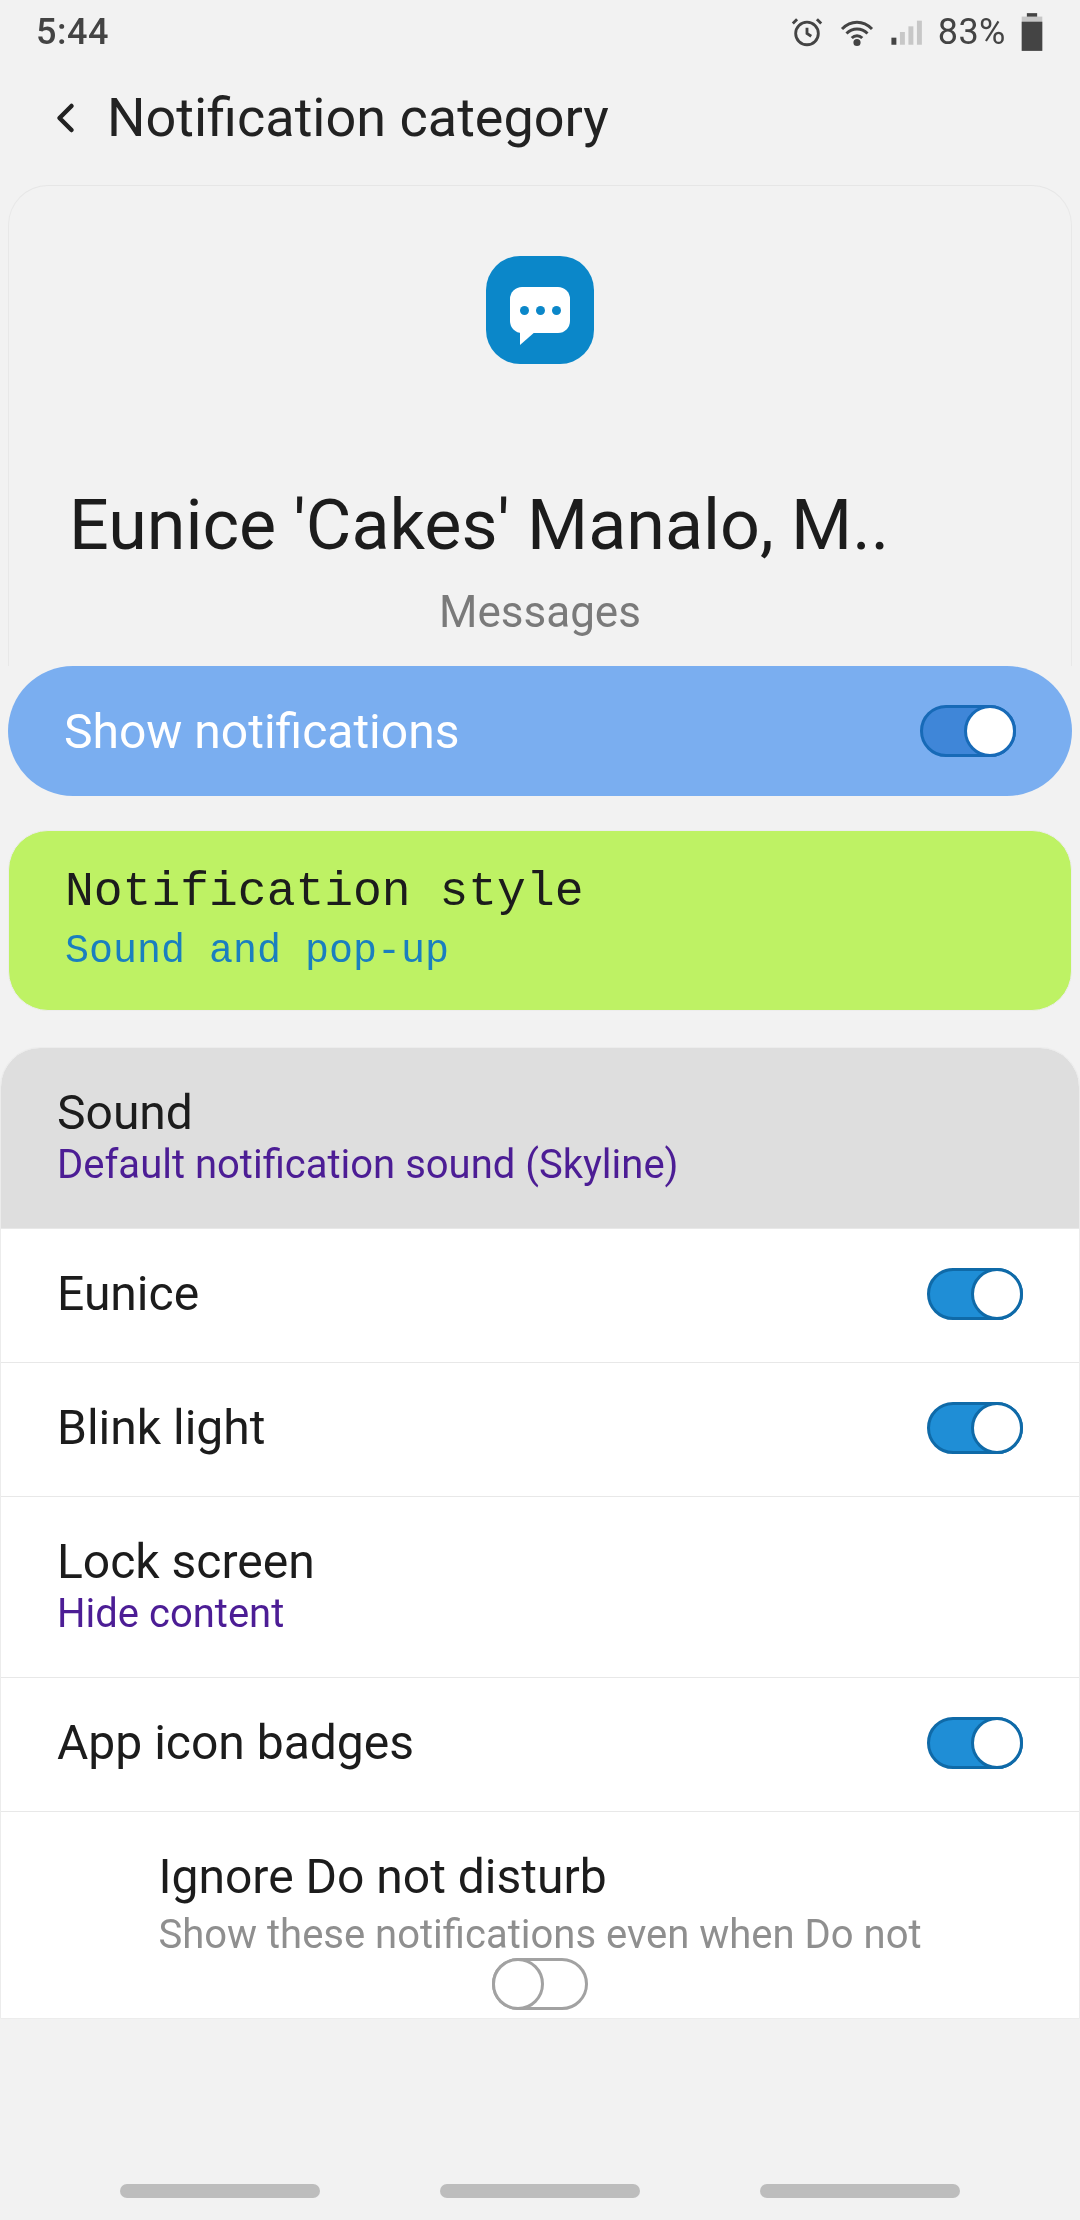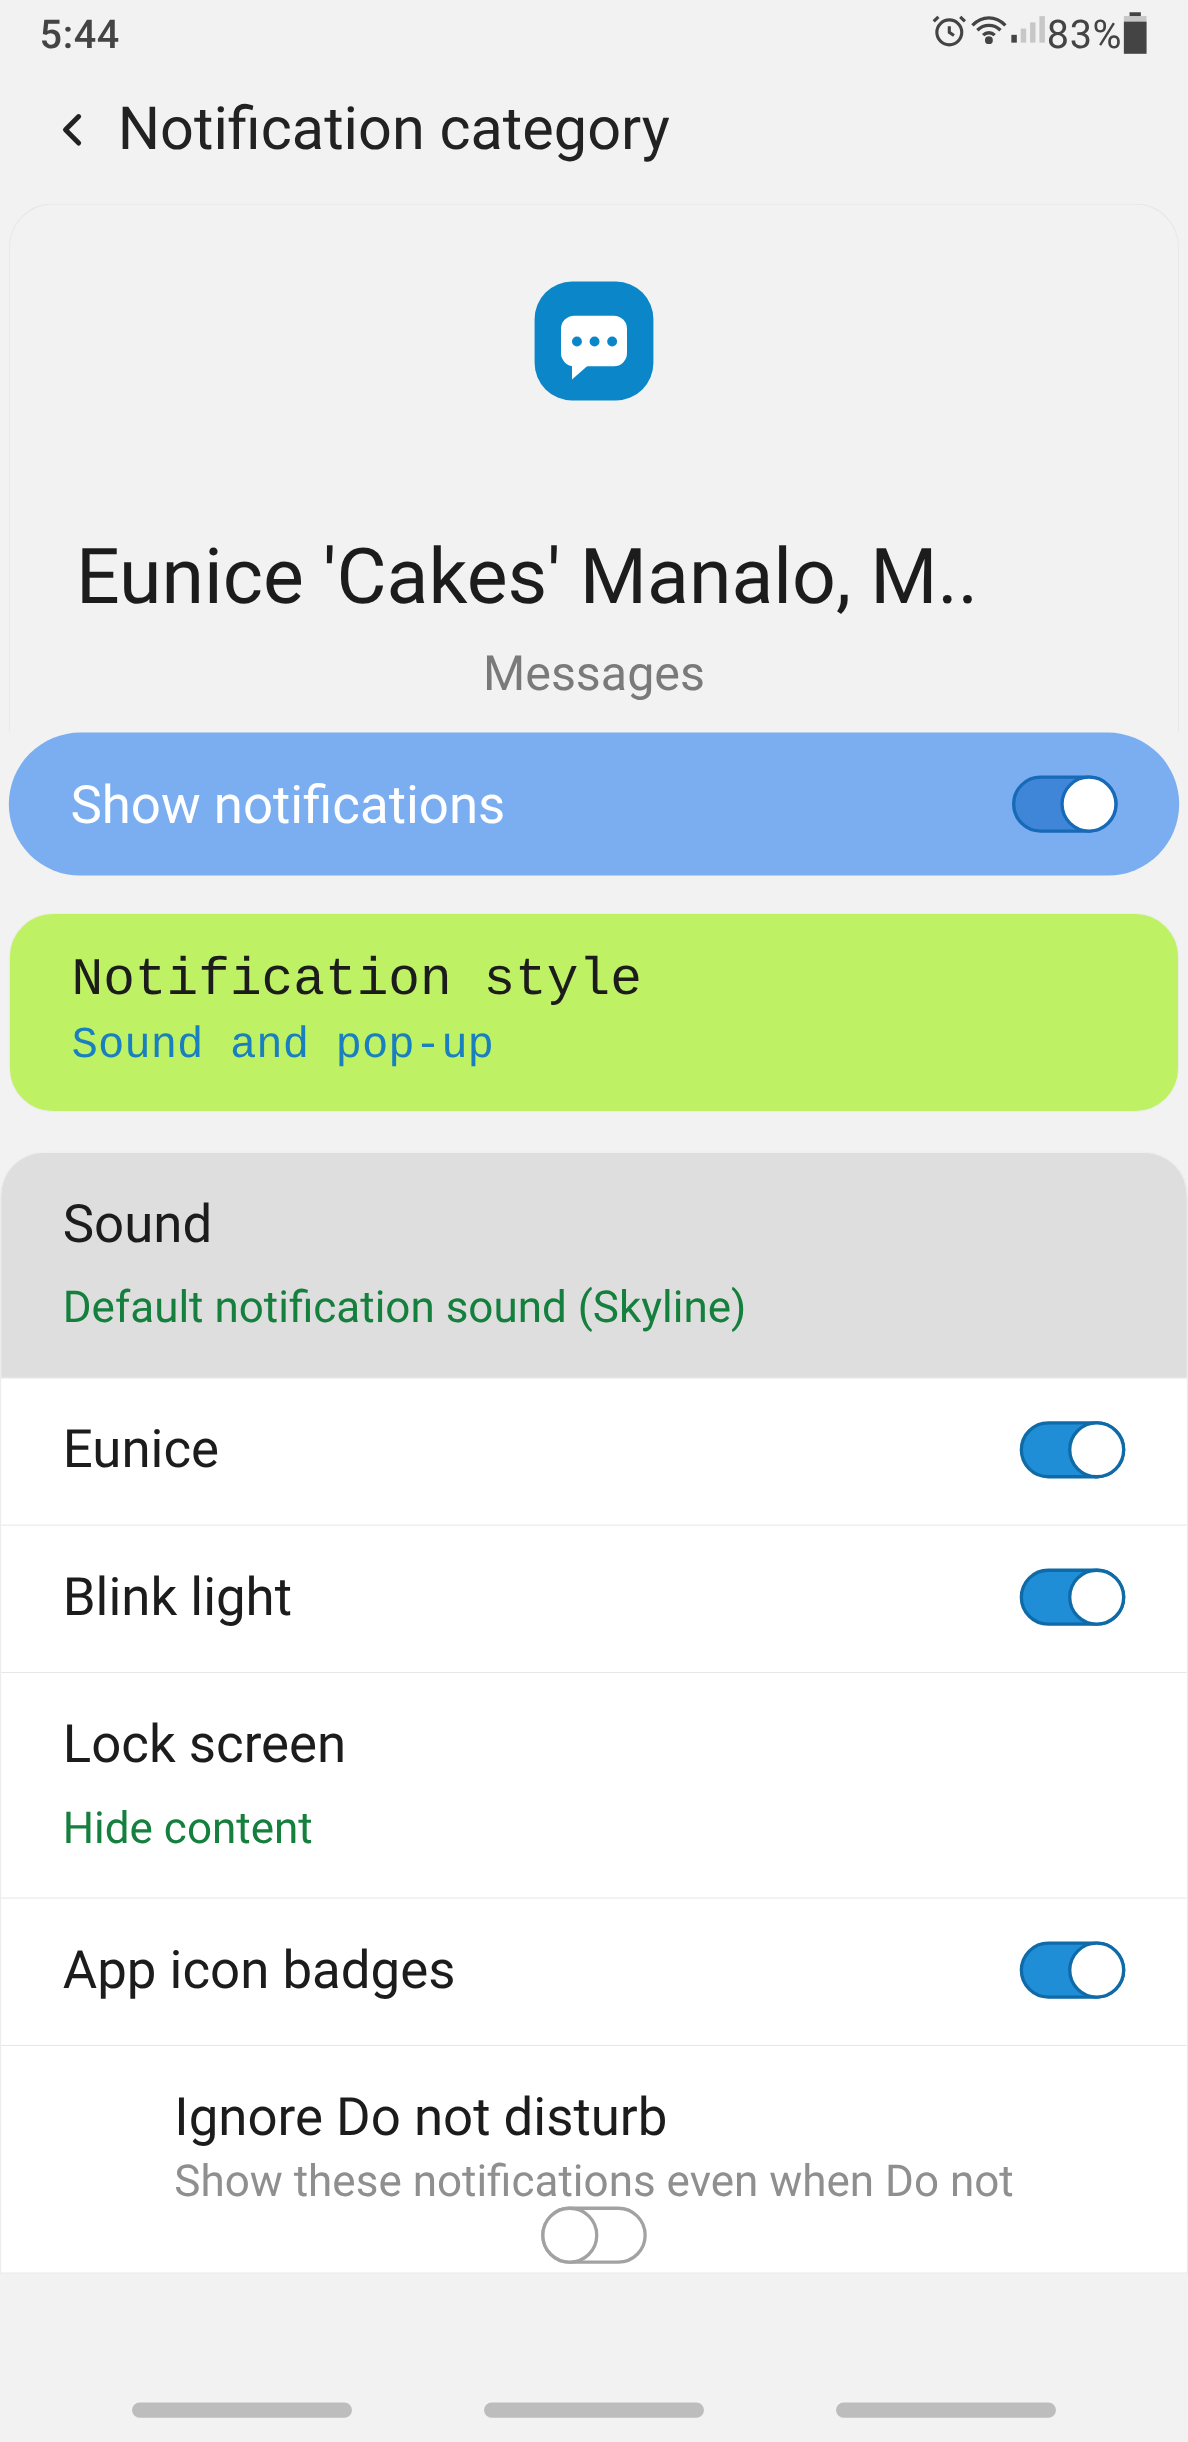--- a/index.html
+++ b/index.html
@@ -17,21 +17,21 @@
     height: 64px;
     display: flex;
     align-items: center;
     justify-content: space-between;
     padding: 0 36px;
     font-size: 36px;
     color: #444;
     letter-spacing: 0.5px;
   }
   .status-left { font-weight: 500; }
-  .status-right { display: flex; }
+  .status-right { display: flex; align-items: center; gap: 14px; }
   .status-right svg { display: block; }
   .battery-text { font-size: 36px; color: #444; }
 
   
   .header {
     display: flex;
     align-items: center;
     gap: 15px;
     padding: 22px 32px 36px 42px;
   }
@@ -175,22 +175,22 @@
   .panel-row.highlight {
     background: #dedede;
   }
   .panel-row .left { flex: 1; min-width: 0; }
   .panel-row .title {
     font-size: 48px;
     color: #1c1c1c;
   }
   .panel-row .sub {
     font-size: 40px;
-    color: #15803d;
-    margin-top: 24px;
+    color: #4c1d95;
+    margin-top: 0;
   }
   .panel-row .sub-gray {
     font-size: 40px;
     color: #8f8f8f;
     margin-top: 6px;
     white-space: nowrap;
     overflow: hidden;
     text-overflow: clip;
   }
 

